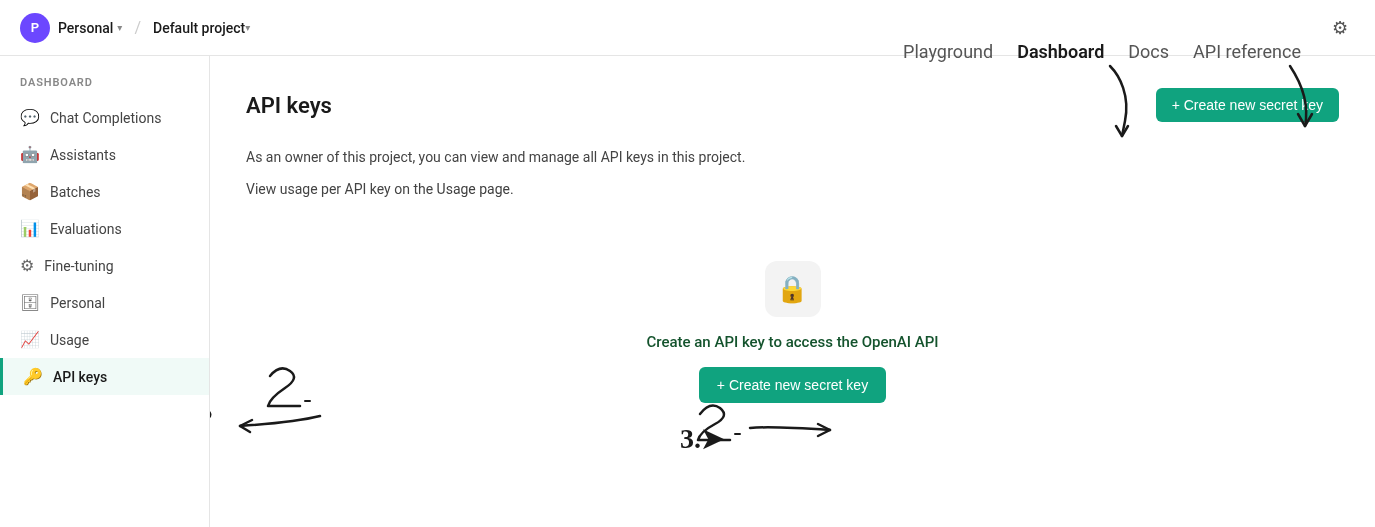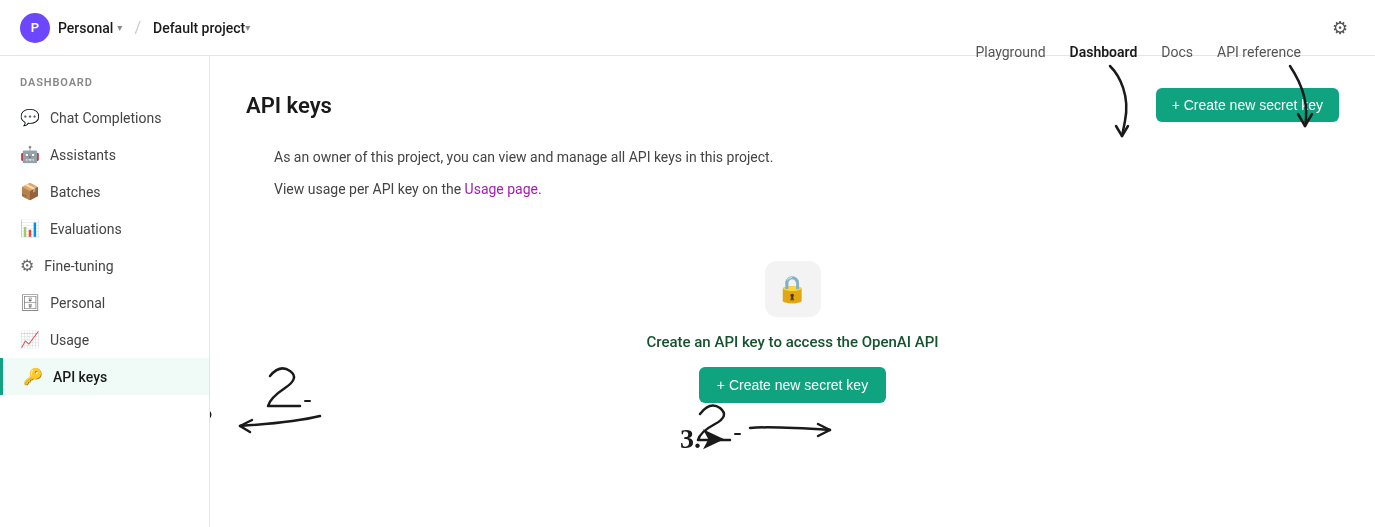--- a/index.html
+++ b/index.html
@@ -43,21 +43,21 @@
     .chevron-icon { font-size: 10px; color: #888; }
     .separator { color: #ccc; font-size: 16px; margin: 0 4px; }
     .project-name {
       font-size: 14px; font-weight: 500; color: #1a1a1a;
       display: flex; align-items: center; gap: 0;
     }
     .header-right {
       display: flex; align-items: center; gap: 24px;
     }
     .nav-link {
-      font-size: 14px; color: #555; text-decoration: none; cursor: pointer; margin-top: 48px;
+      font-size: 18px; color: #555; text-decoration: none; cursor: pointer; margin-top: 48px;
     }
     .nav-link.active { font-weight: 600; color: #1a1a1a; }
     .settings-icon {
       width: 30px; height: 30px;
       display: flex; align-items: center; justify-content: center;
       cursor: pointer; color: #555;
       font-size: 18px;
     }
 
     
@@ -126,24 +126,23 @@
       cursor: pointer;
       display: flex; align-items: center; gap: 6px;
       white-space: nowrap;
     }
 
     .info-text {
       font-size: 14px; color: #444;
       line-height: 1.6;
       margin-bottom: 10px;
       max-width: 900px;
-      margin-left: 28px;
     }
     .usage-link {
-      color: #a21caf; text-decoration: none;
+      color: #404040; text-decoration: none;
     }
 
     
     .empty-state {
       display: flex;
       flex-direction: column;
       align-items: center;
       justify-content: center;
       margin-top: 60px;
       gap: 16px;

